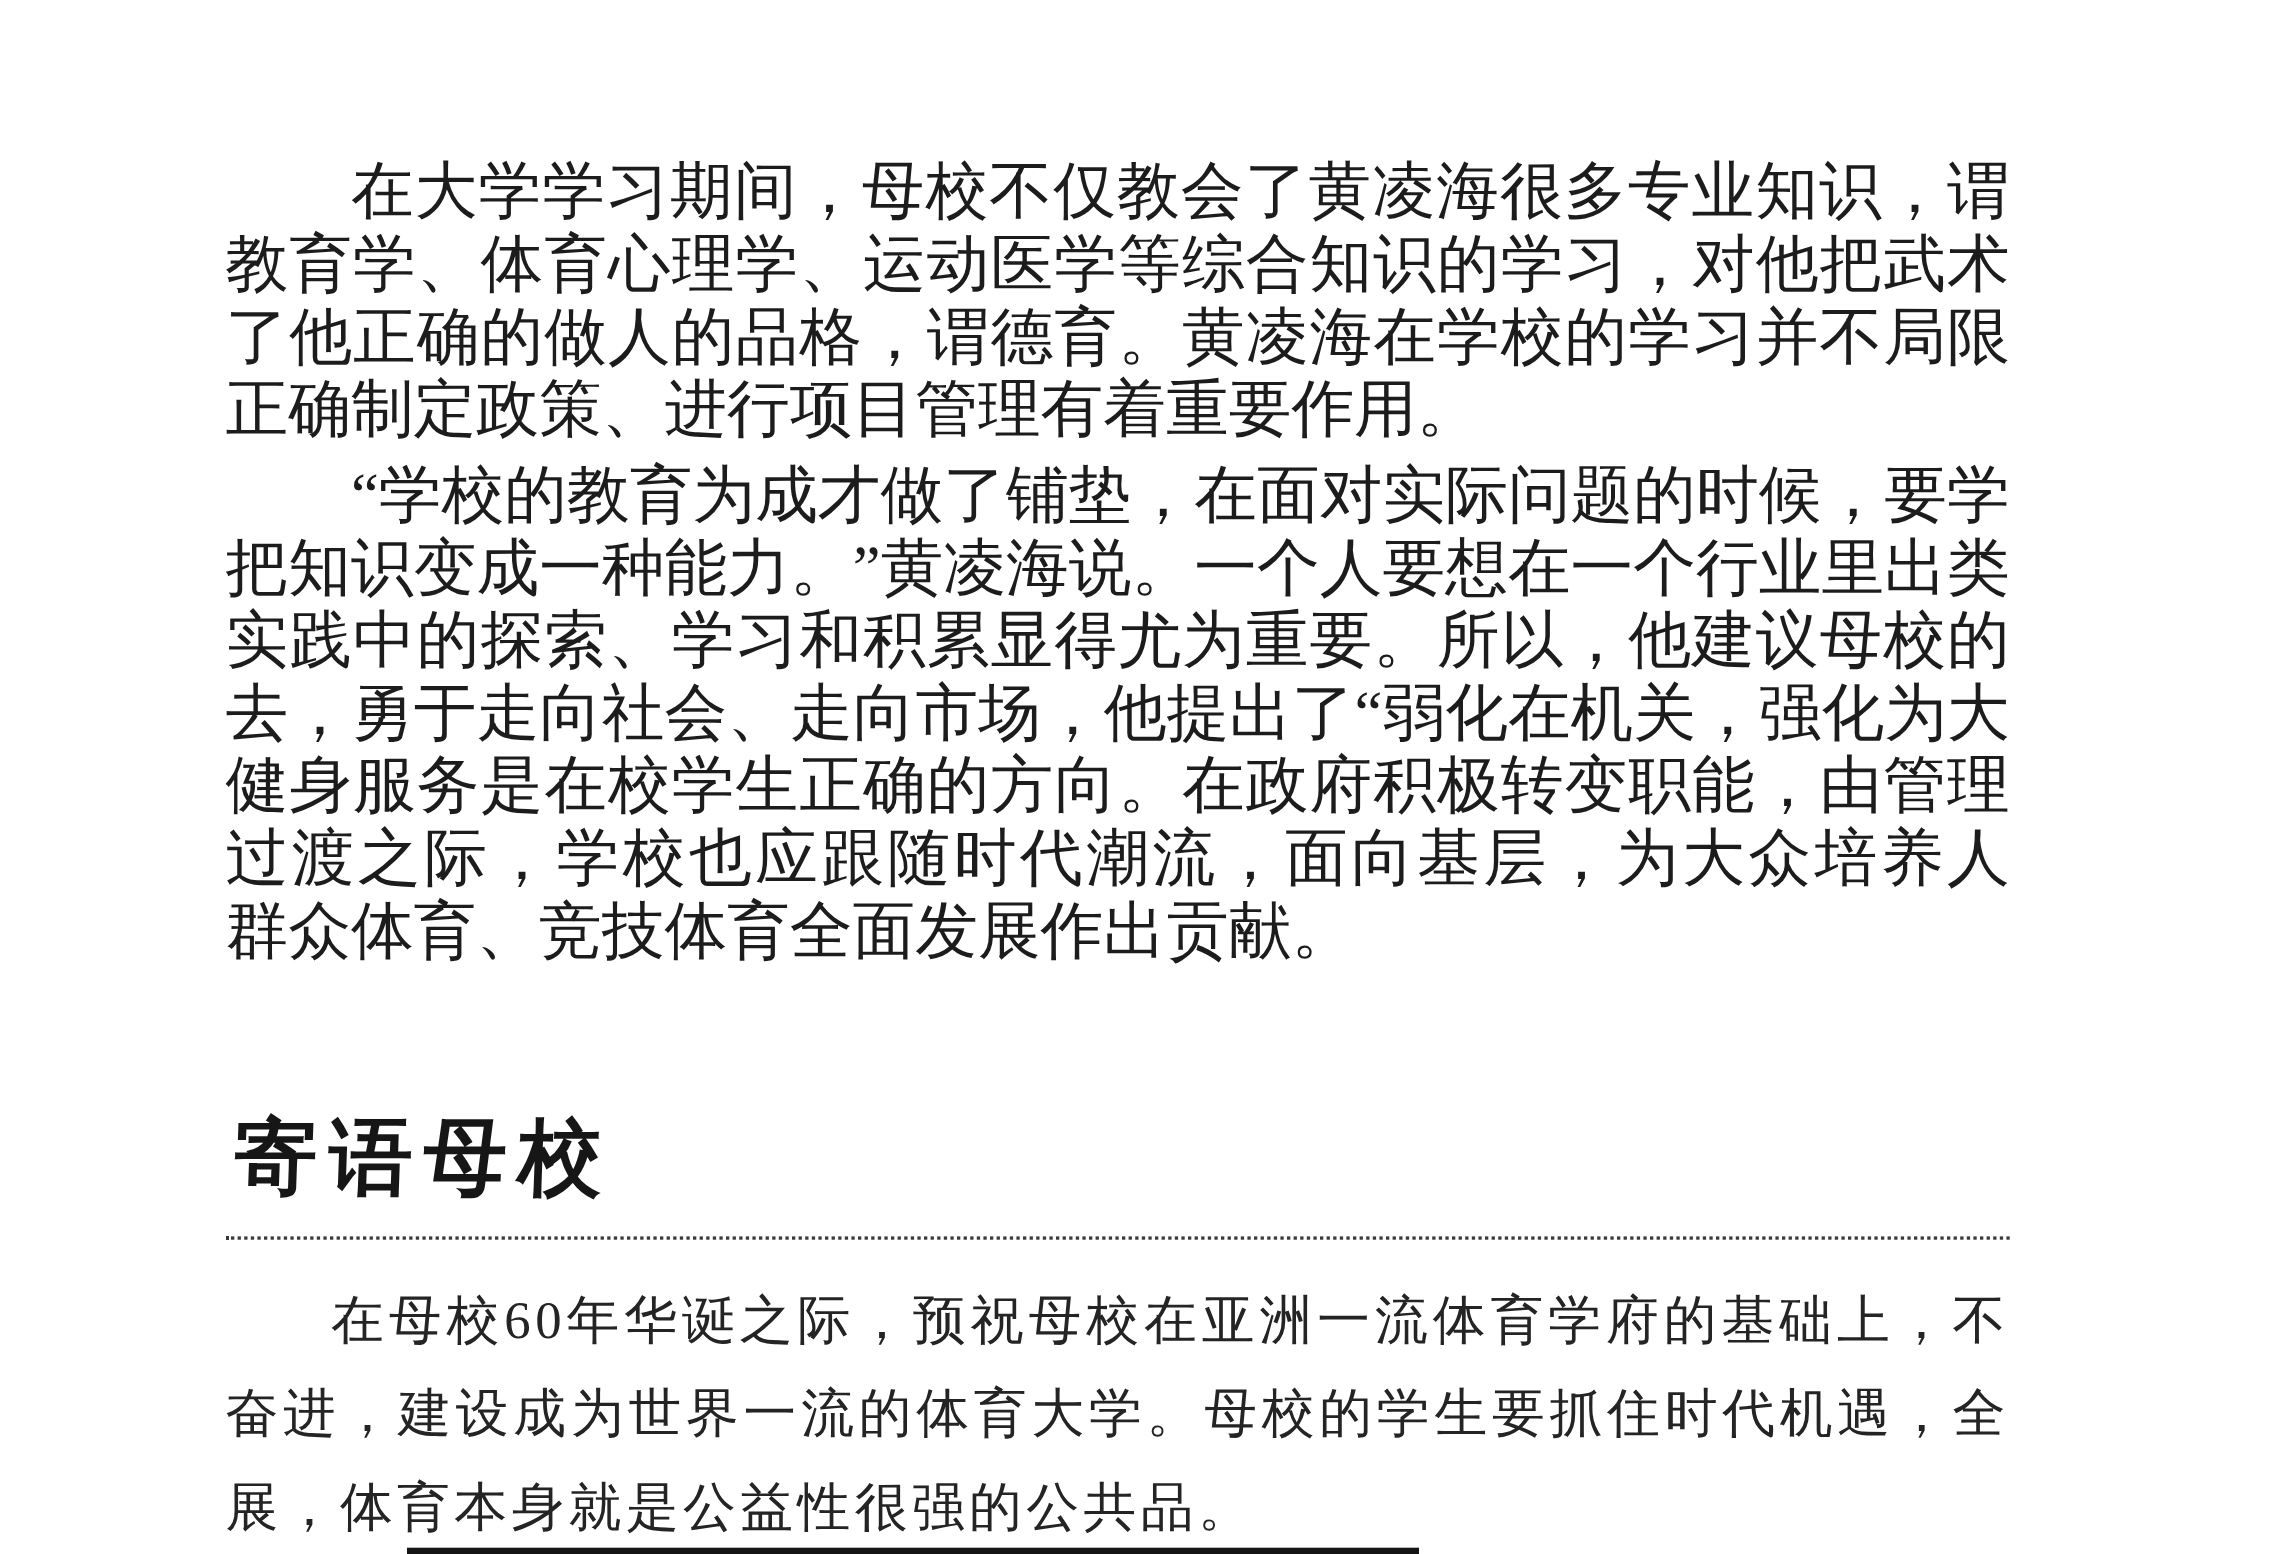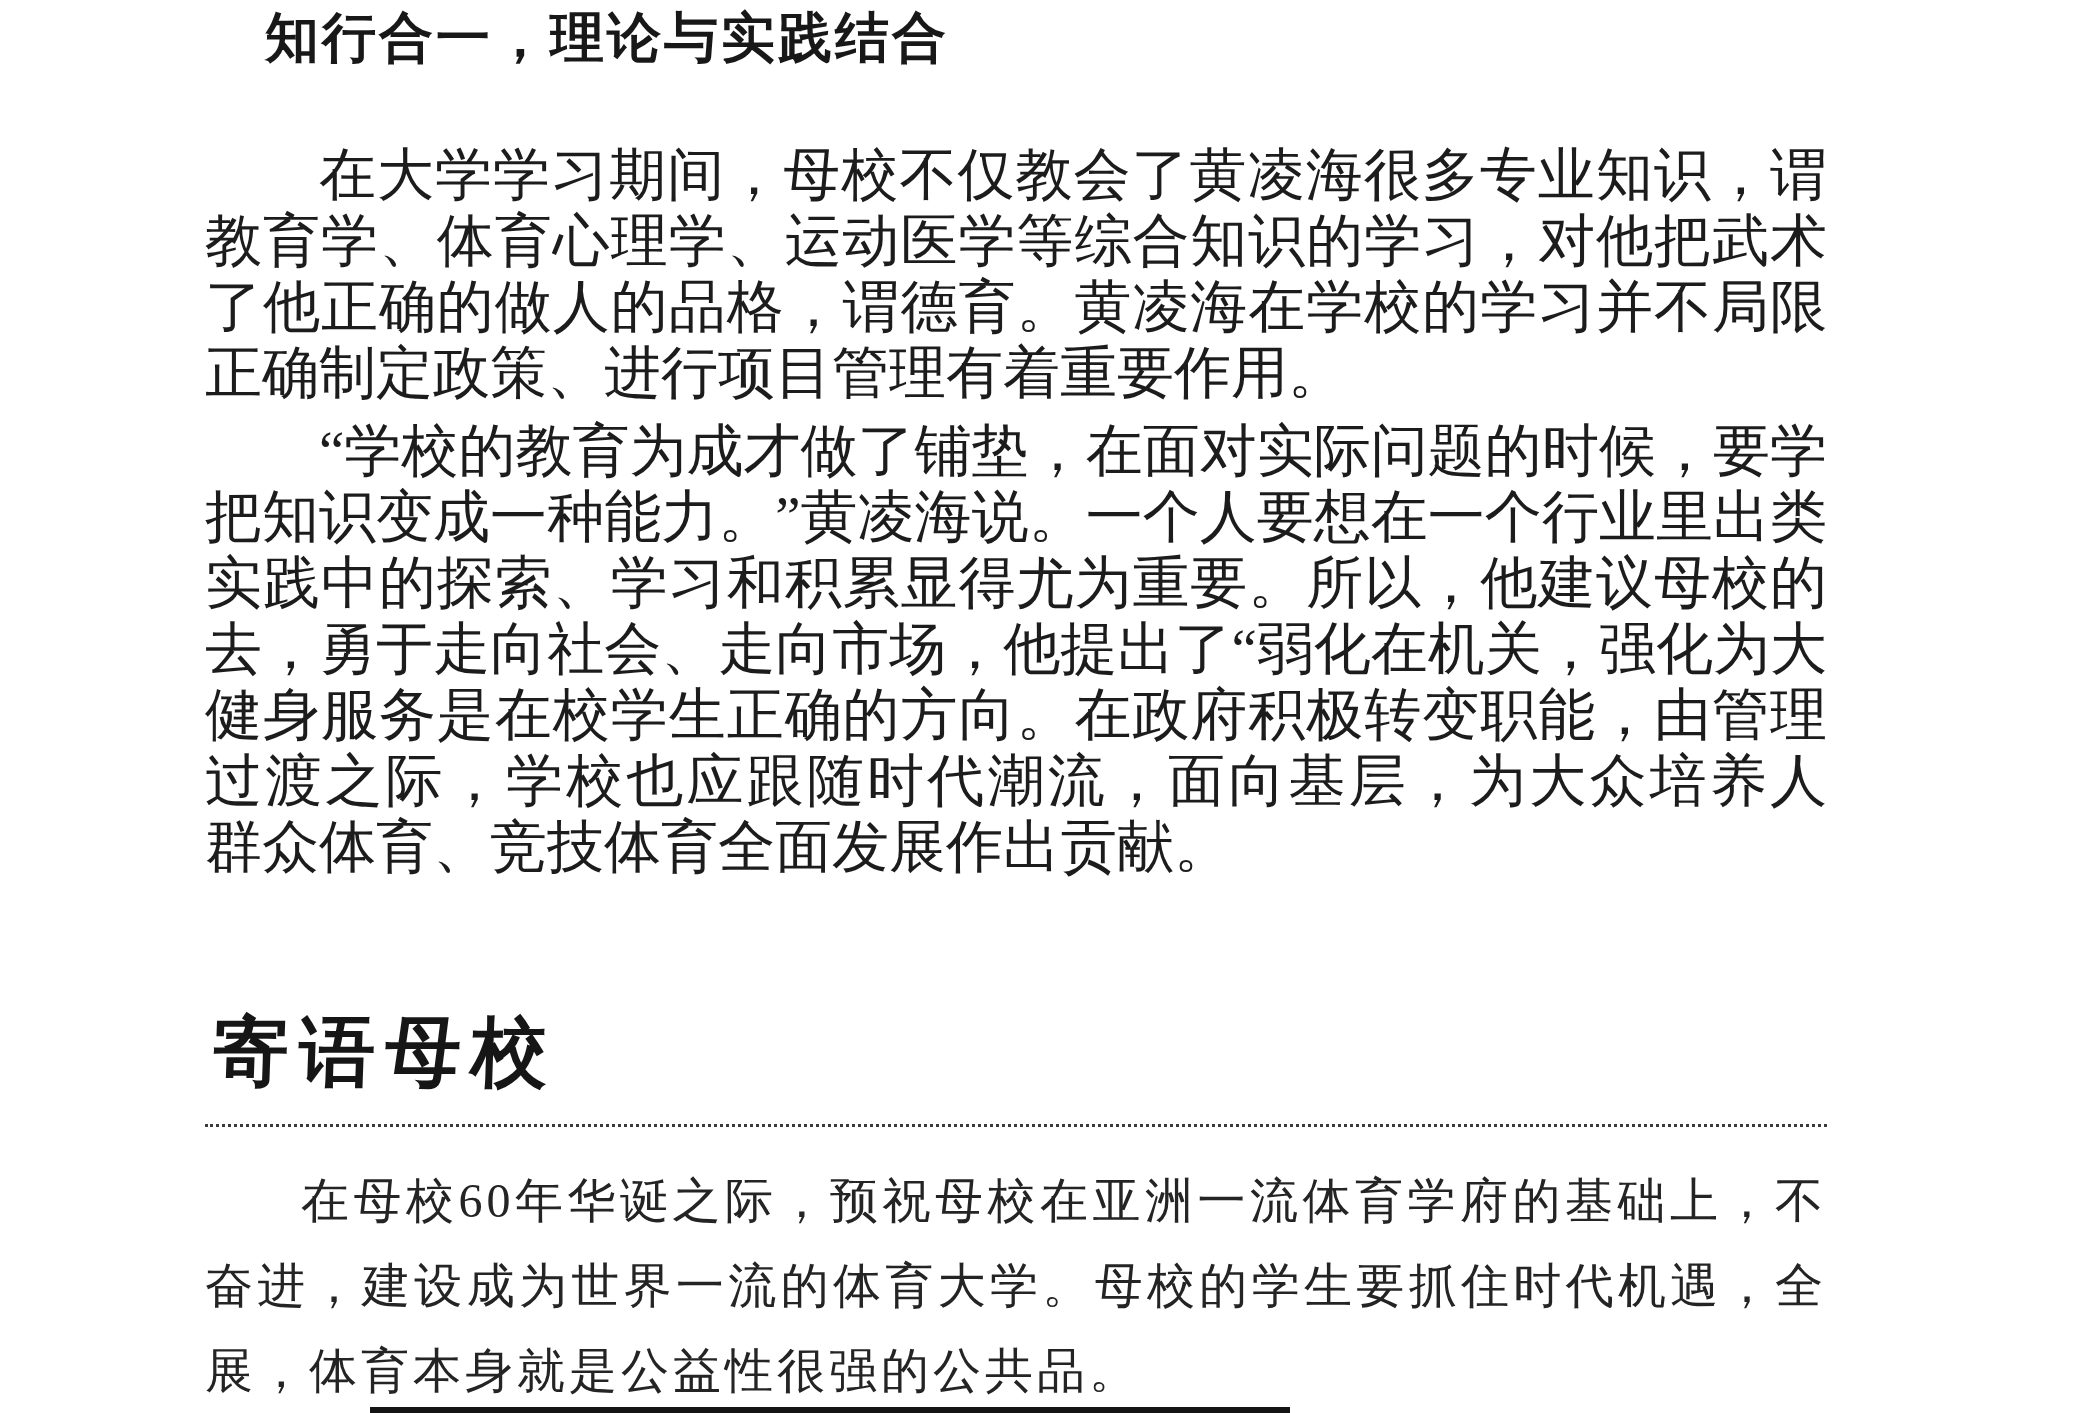--- a/index.html
+++ b/index.html
@@ -100,21 +100,20 @@
     height: 6px;
     background: #141414;
   }
 </style>
 </head>
 <body>
 
 <div id="page">
   <div id="column">
 
-    <div class="main-heading">知行合一，理论与实践结合</div>
 
     <div id="para1" class="body-block">
       <div class="bline indent">在大学学习期间，母校不仅教会了黄凌海很多专业知识，谓智育；而且教给</div>
       <div class="bline">教育学、体育心理学、运动医学等综合知识的学习，对他把武术引向竞技体育，</div>
       <div class="bline">了他正确的做人的品格，谓德育。黄凌海在学校的学习并不局限于武术专项，对</div>
       <div class="bline last">正确制定政策、进行项目管理有着重要作用。</div>
     </div>
 
     <div id="para2" class="body-block">
       <div class="bline indent">“学校的教育为成才做了铺垫，在面对实际问题的时候，要学会举一反三，</div>

